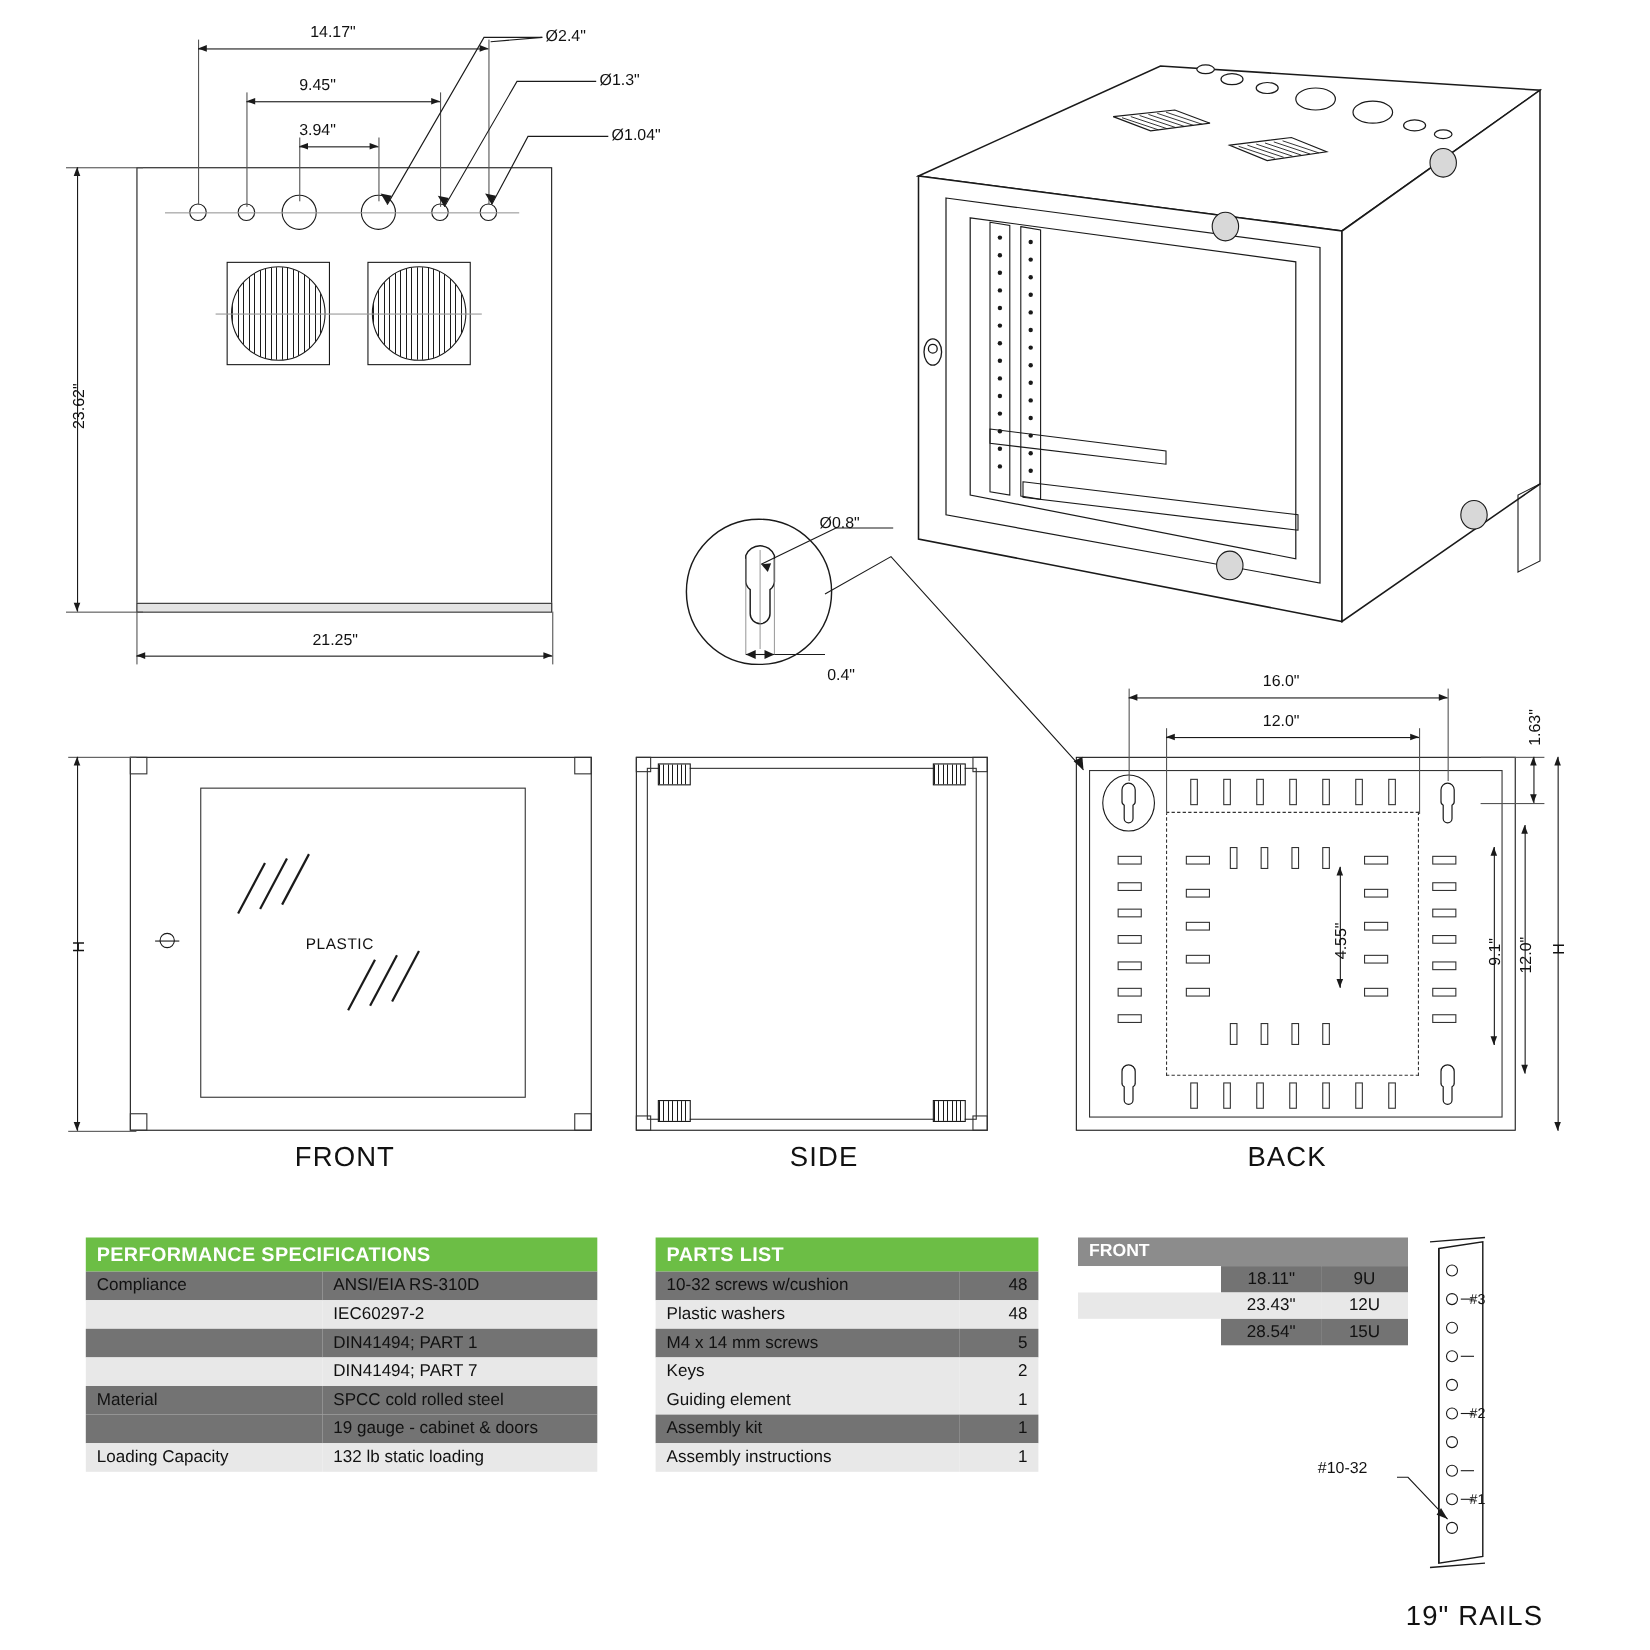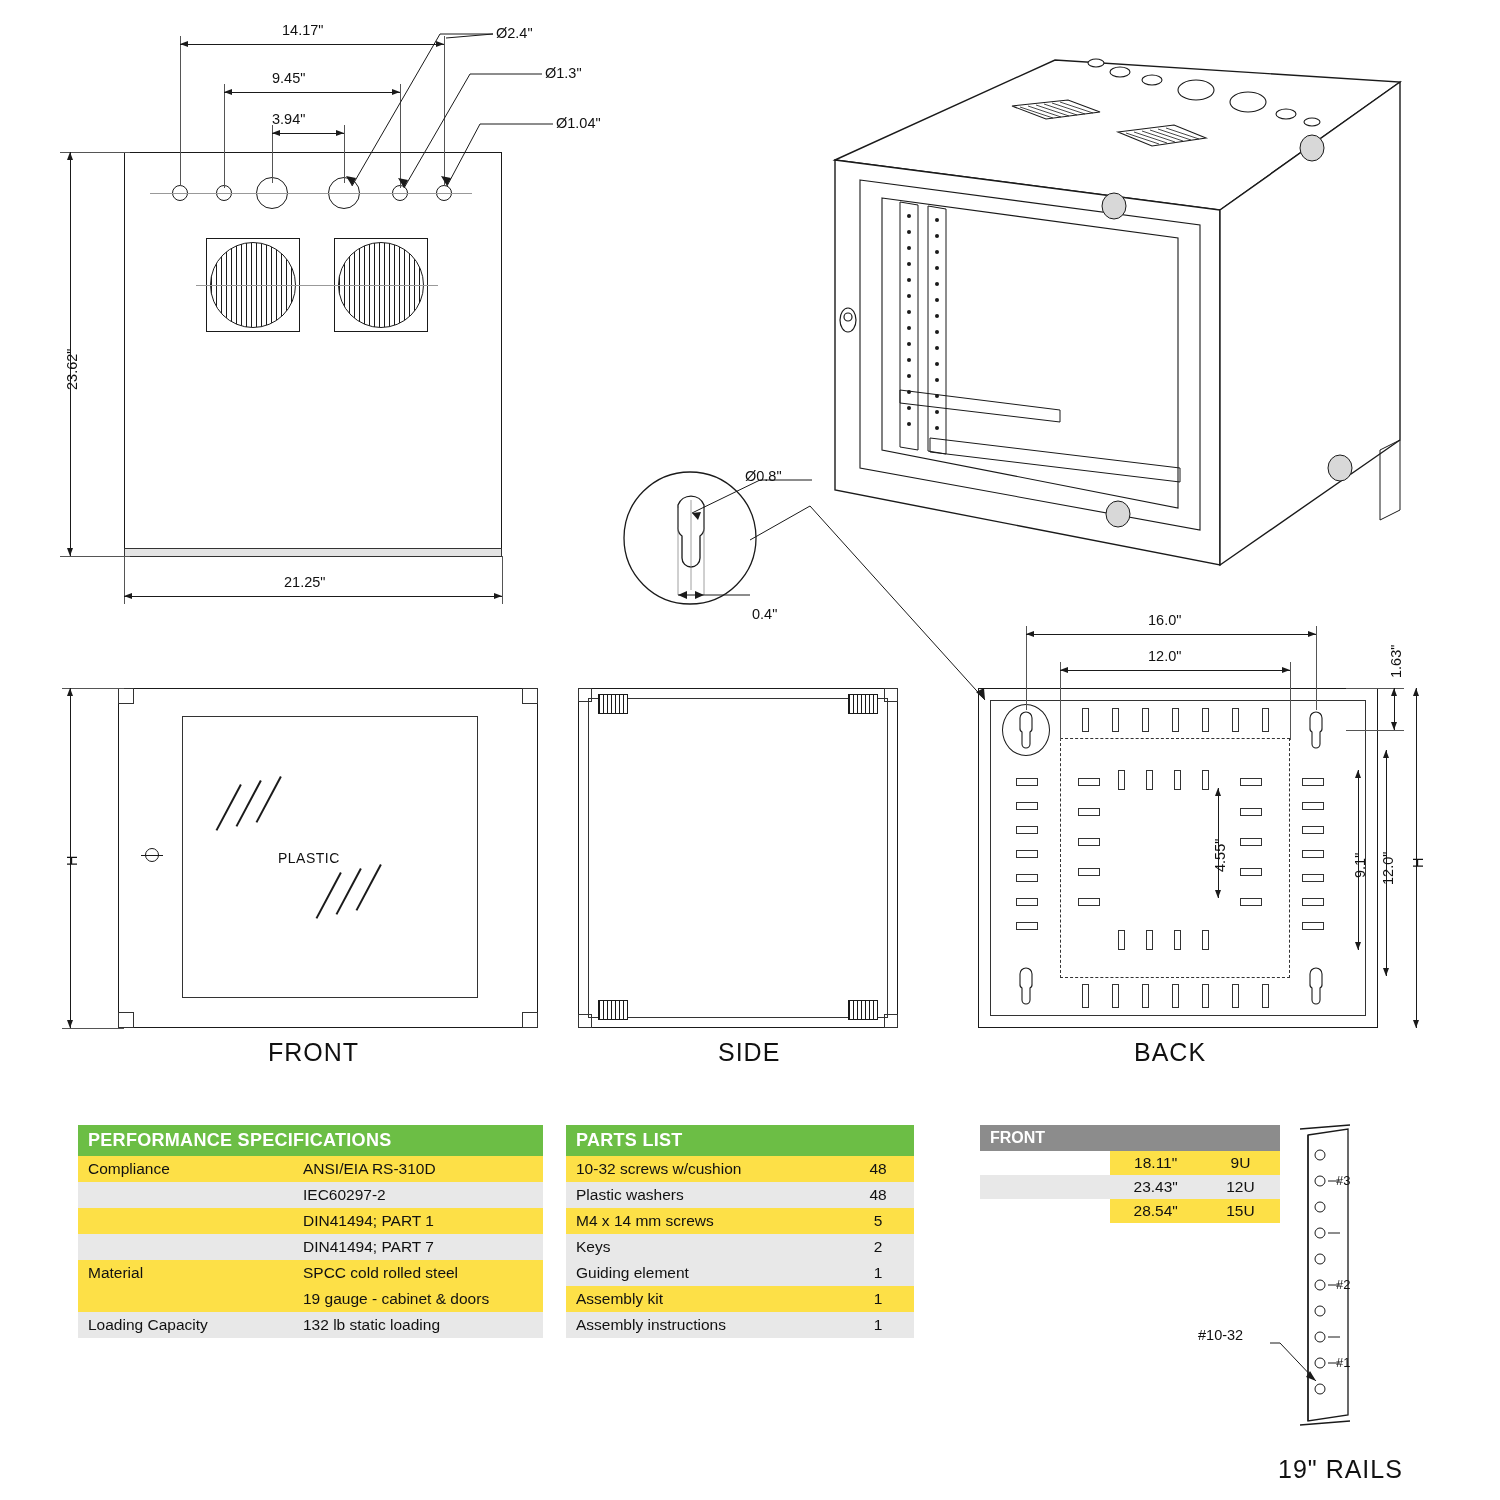--- a/index.html
+++ b/index.html
@@ -69,22 +69,22 @@
     padding: 5px 10px;
     font-weight: bold;
     letter-spacing: 0.3px;
   }
   table.spec td {
     padding: 4px 10px;
     color: #111;
     vertical-align: middle;
   }
   tr.alt td { background: #e8e8e8; }
-  tr.plain td { background: #fde047; }
-  td.num { text-align: center; width: 52px; }
+  tr.plain td { background: #737373; }
+  td.num { text-align: right; width: 52px; }
   table.height-tbl {
     position: absolute;
     border-collapse: collapse;
     font-size: 15.5px;
   }
   table.height-tbl th {
     background: #8c8c8c;
     color: #ffffff;
     font-size: 16px;
     text-align: left;
@@ -545,21 +545,21 @@
       <td></td>
       <td>19 gauge - cabinet &amp; doors</td>
     </tr>
     <tr class="alt">
       <td>Loading Capacity</td>
       <td>132 lb static loading</td>
     </tr>
   </tbody>
 </table>
 
-<table class="spec" style="left:566px;top:1125px;width:348px;">
+<table class="spec" style="left:596px;top:1125px;width:348px;">
   <thead>
     <tr>
         <th colspan="2">PARTS LIST</th>
       </tr>
   </thead>
   <tbody>
     <tr class="plain">
       <td>10-32 screws w/cushion</td>
       <td class="num">48</td>
     </tr>

